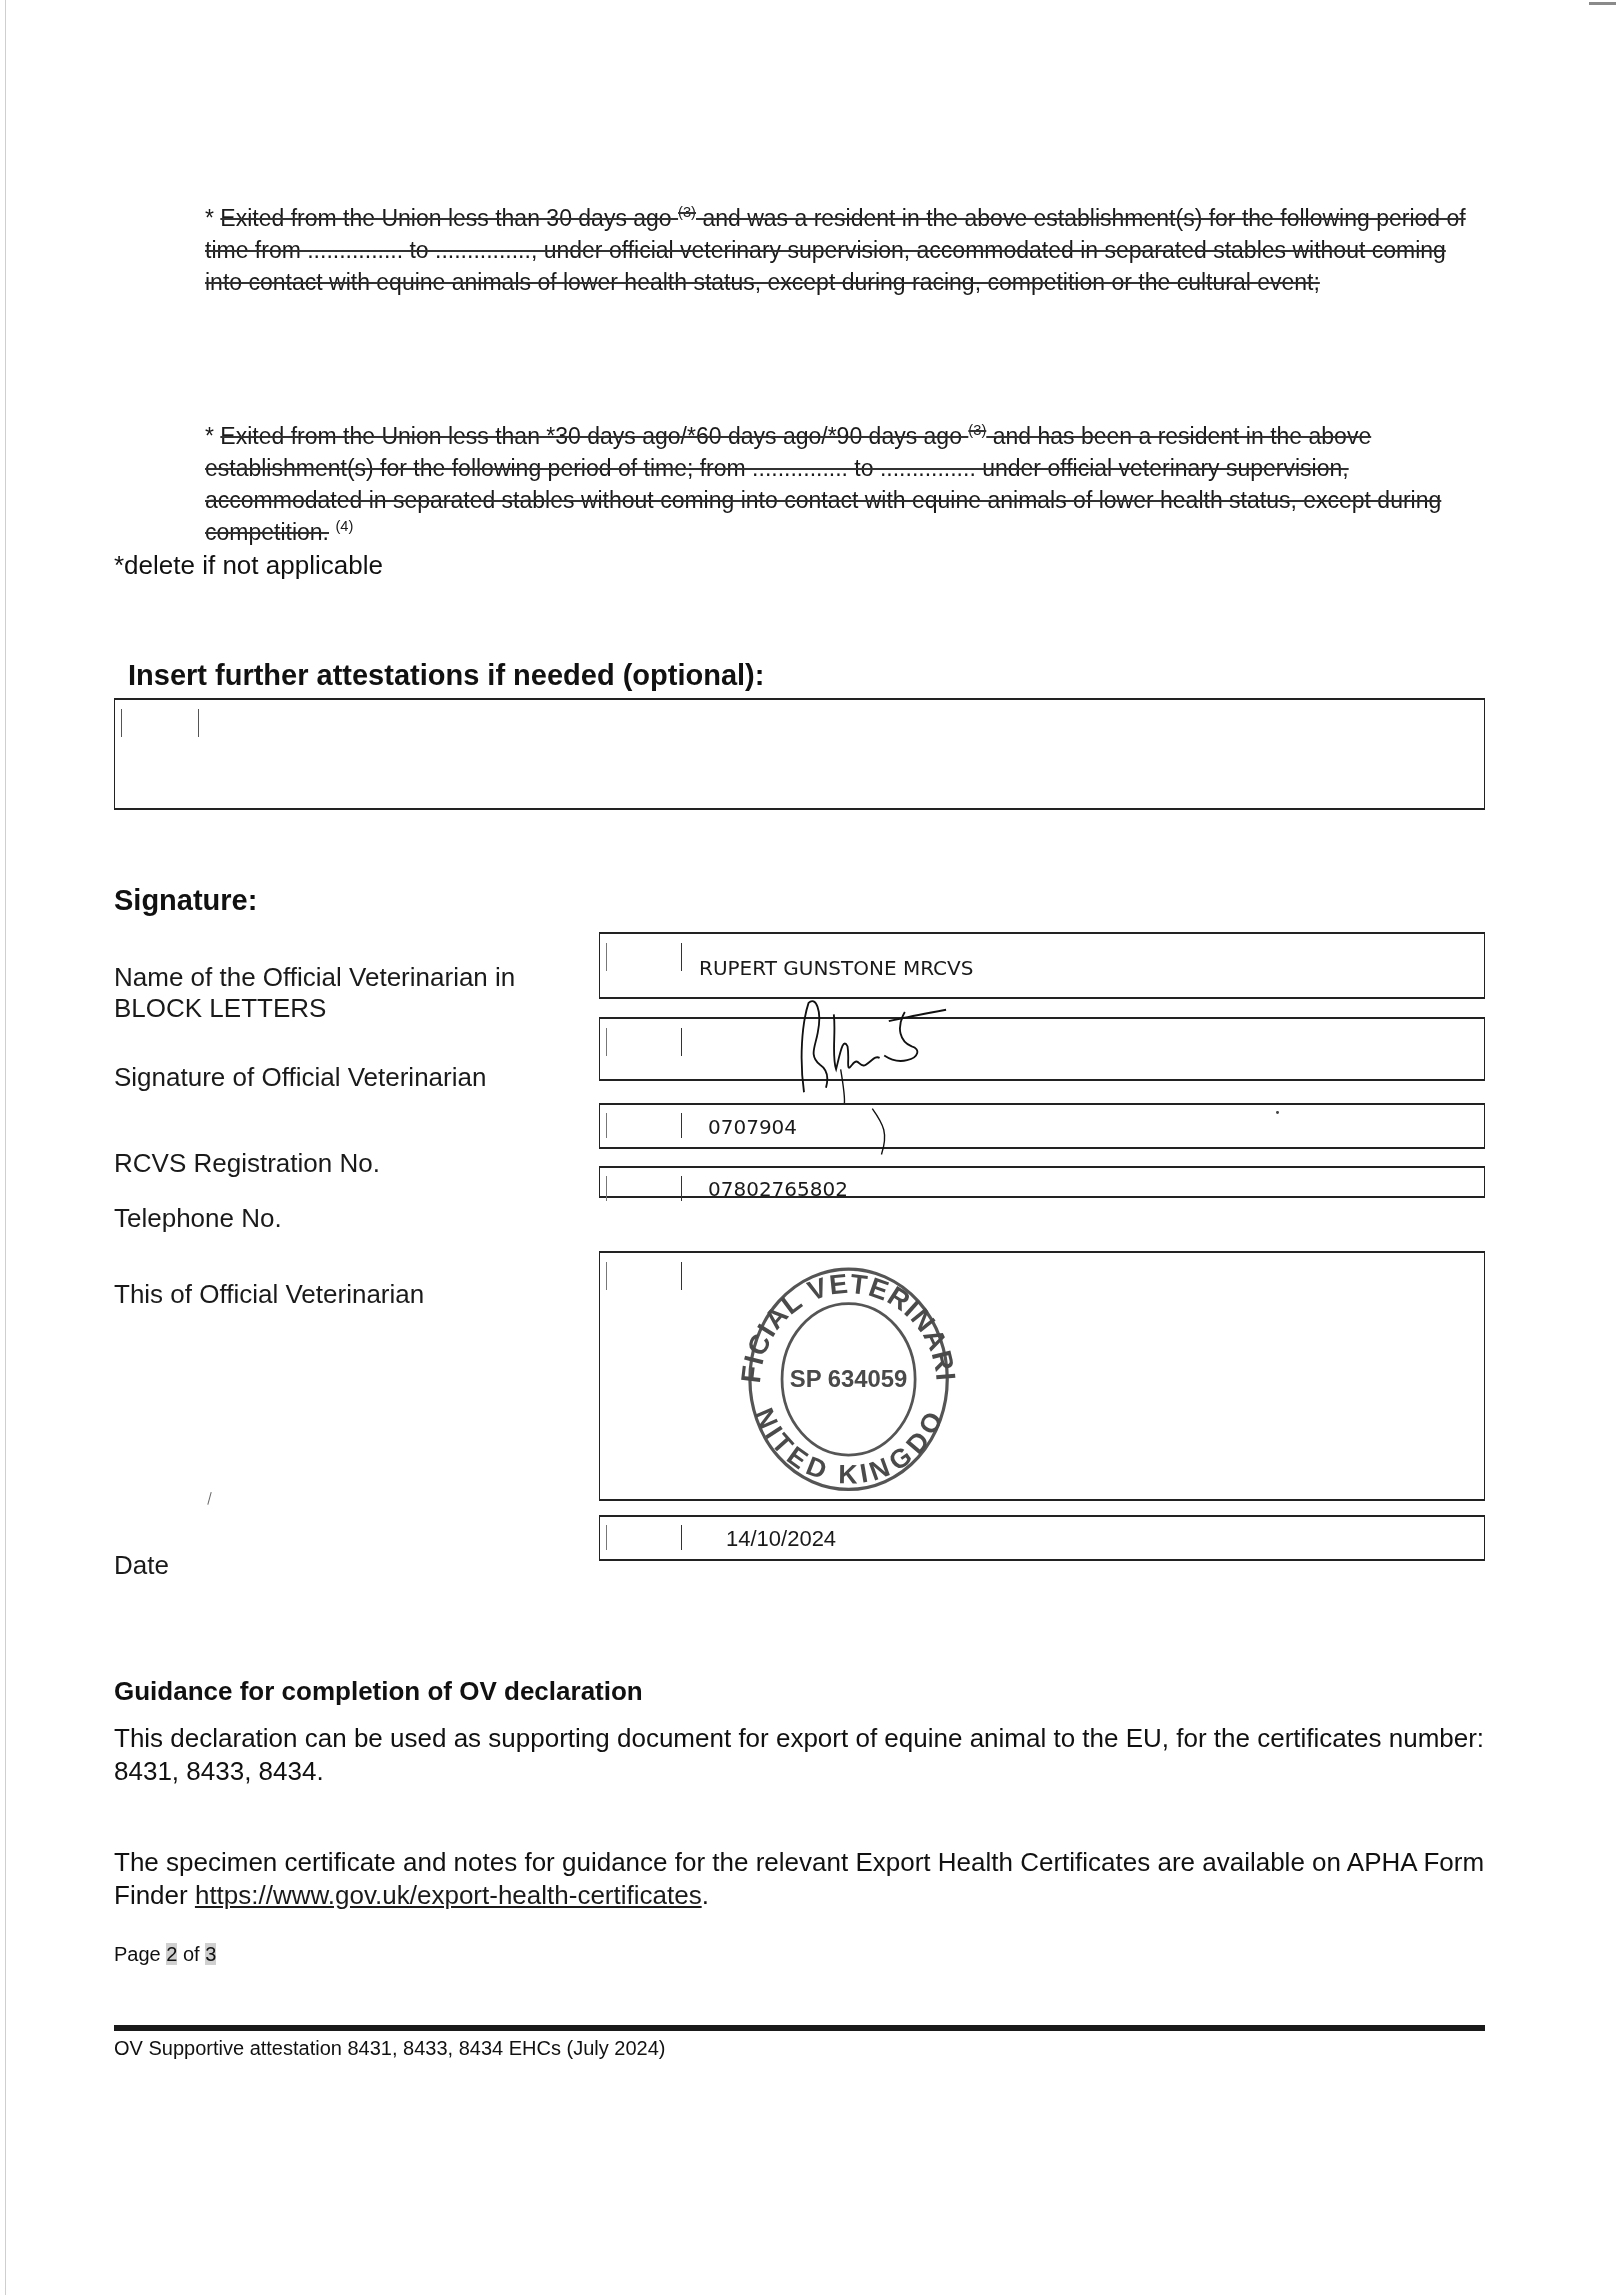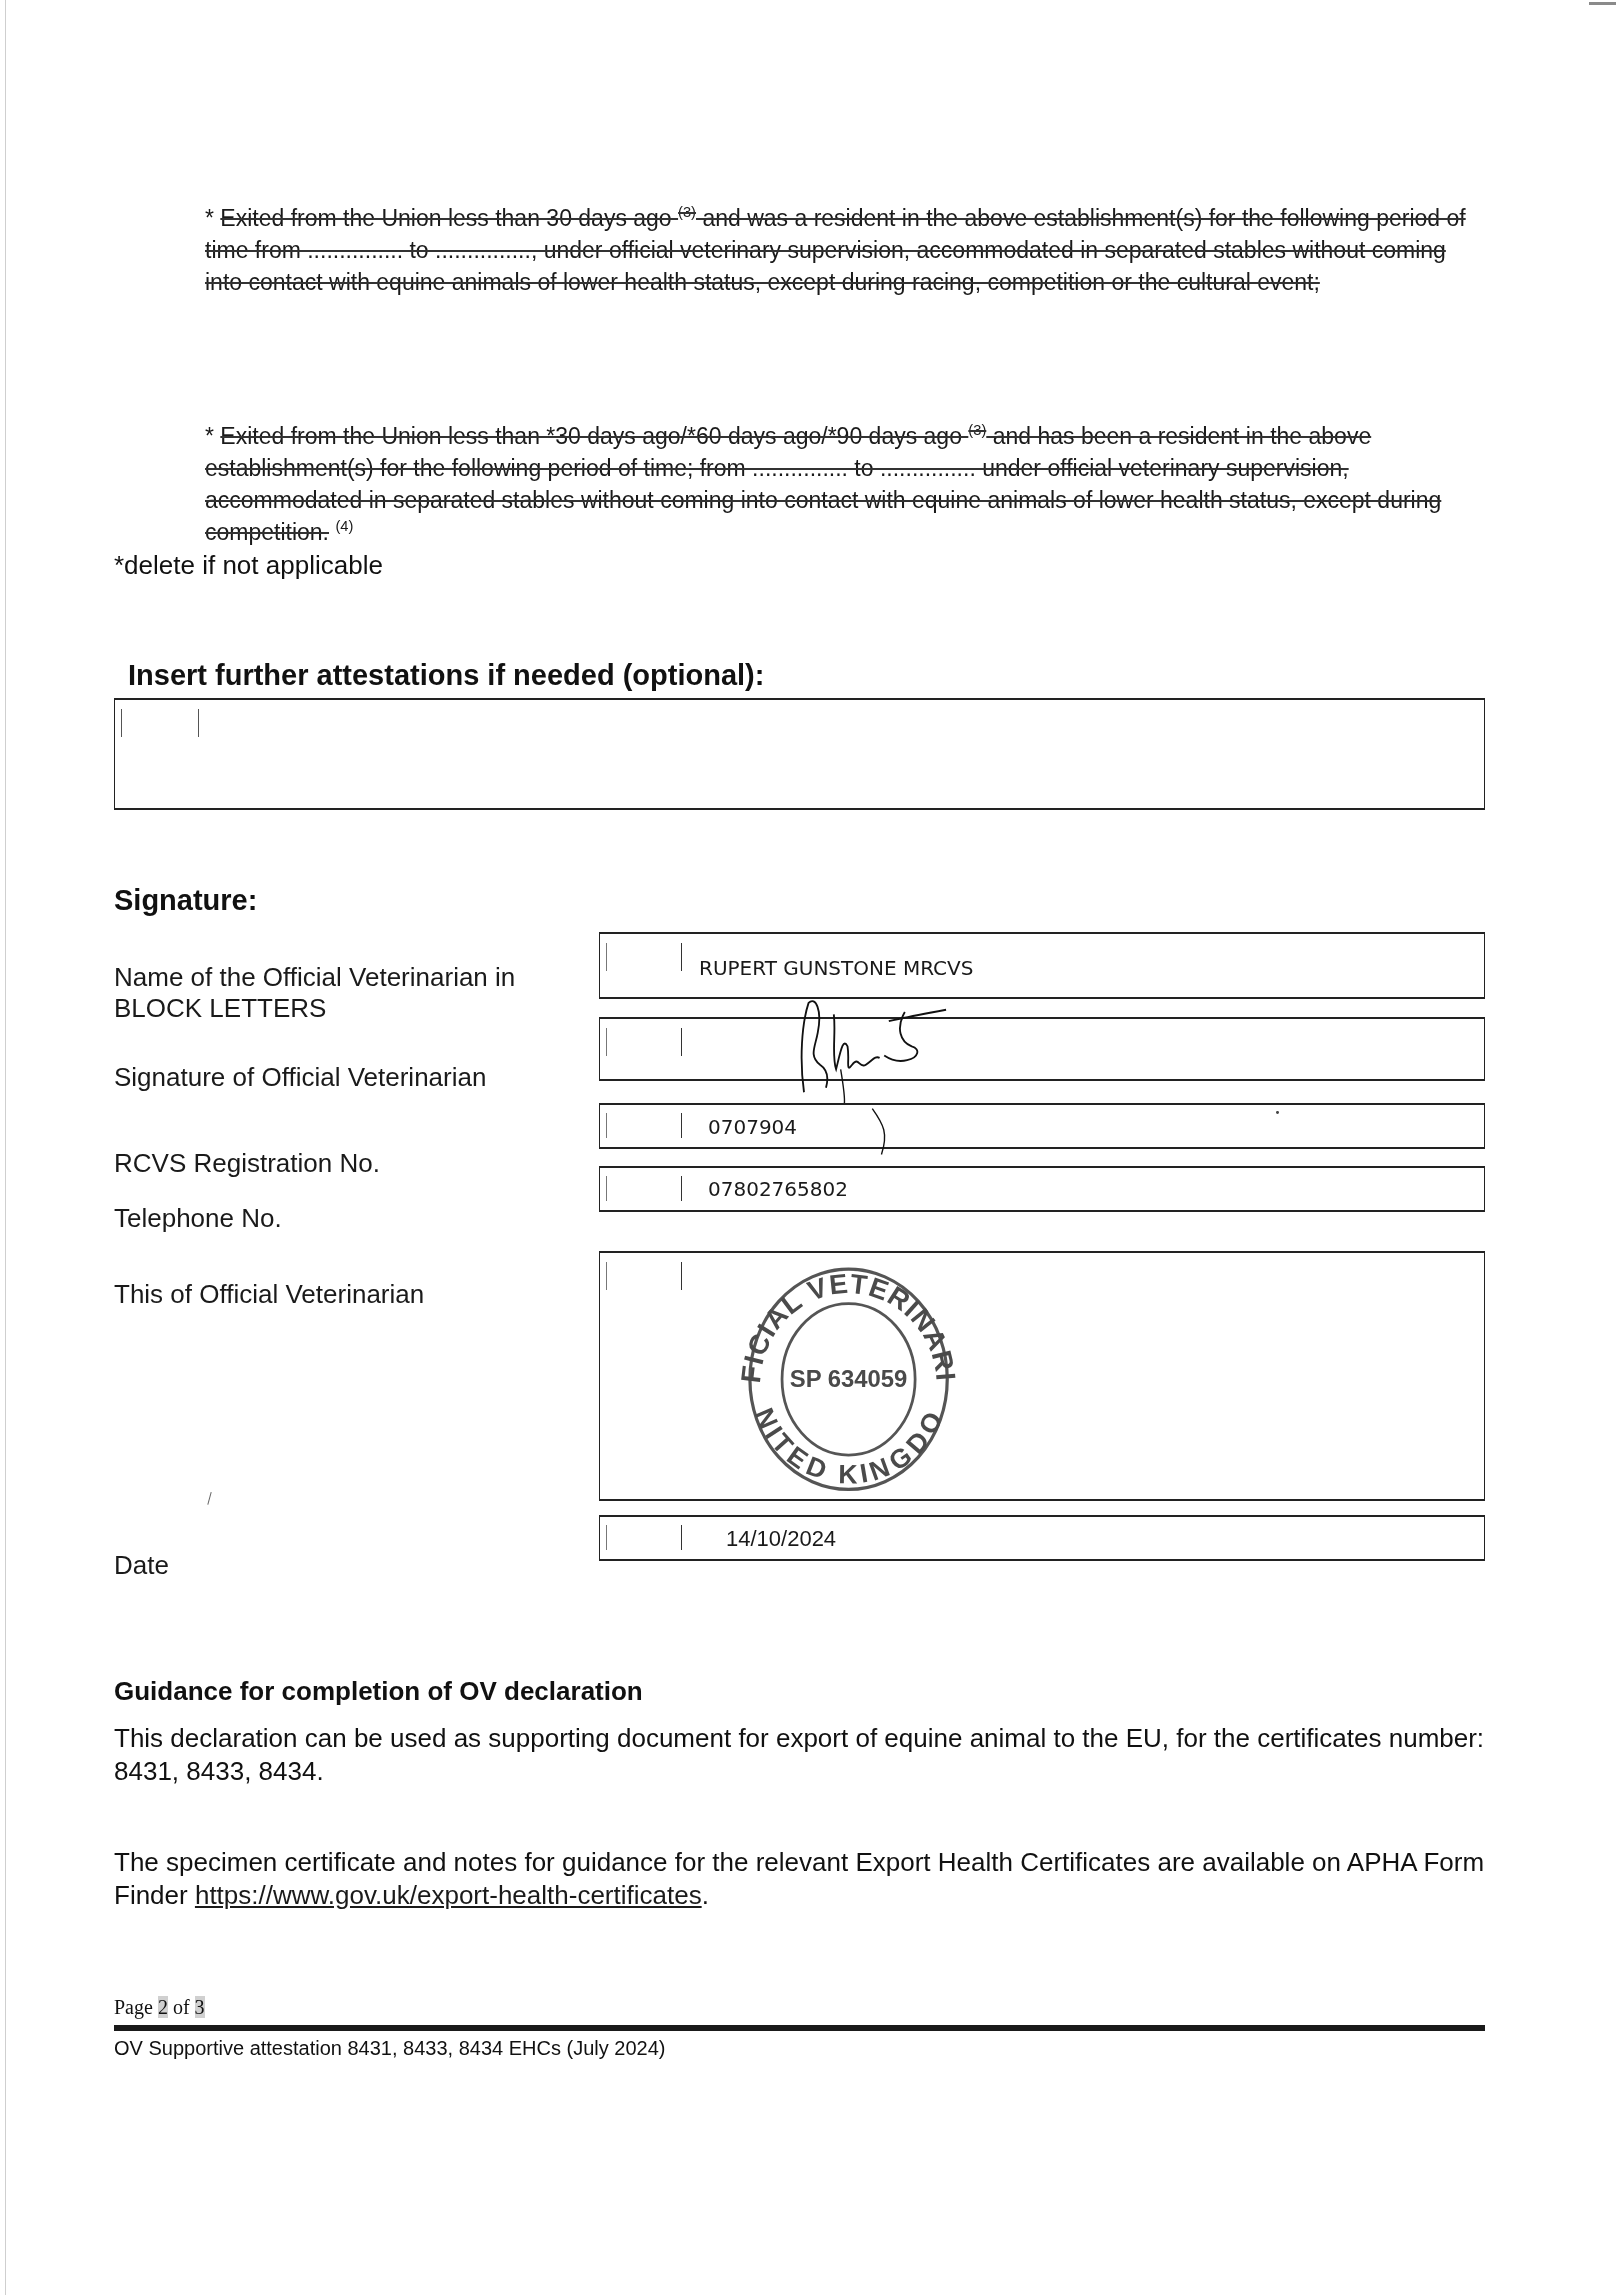--- a/index.html
+++ b/index.html
@@ -126,21 +126,21 @@
 <div class="field" style="top:1103px;height:46px;padding-left:32px;">
   <div class="bar1" style="height:25px;top:8.3px;"></div>
   <div class="bar2" style="height:25px;top:8.3px;"></div>
   <span class="field-value" style="top:10px;left:108px;">0707904</span>
 </div>
 <svg style="position:absolute;left:870px;top:1106px;" width="27.5" height="51" viewBox="0 0 60 110">
   <path d="M5 5 C30 40 40 60 25 105" fill="none" stroke="#111" stroke-width="3"></path>
 </svg>
 
 <div class="label" style="top:1175px;">Telephone No.</div>
-<div class="field" style="top:1166px;height:46px;">
+<div class="field" style="top:1166px;height:32px;">
   <div class="bar1" style="height:25px;top:8.3px;"></div>
   <div class="bar2" style="height:25px;top:8.3px;"></div>
   <span class="field-value" style="top:9.2px;left:108px;">07802765802</span>
 </div>
 
 <div class="label" style="top:1251px;">This of Official Veterinarian</div>
 <div class="field" style="top:1251px;height:250px;">
   <div class="bar1"></div>
   <div class="bar2"></div>
 </div>
@@ -170,16 +170,16 @@
 </div>
 
 <div class="guidance-title">Guidance for completion of OV declaration</div>
 <div class="guidance-para" style="top:1722px;">This declaration can be used as supporting document for export of equine animal to the EU, for the certificates number: 8431, 8433, 8434.</div>
 <div class="guidance-para" style="top:1846px;">
   <span>The specimen certificate and notes for guidance for the relevant Export Health Certificates are available on APHA Form Finder </span><a class="link">https://www.gov.uk/export-health-certificates</a><span>.</span>
 </div>
 
 <div class="footer-rule"></div>
 <div class="footer-text" style="top:2035px;">OV Supportive attestation 8431, 8433, 8434 EHCs (July 2024)</div>
-<div class="footer-text" style="top:1994px;font-family:Liberation Serif, serif;">
+<div class="footer-text" style="top:1941px;">
   <span>Page </span><span class="hl">2</span><span> of </span><span class="hl">3</span>
 </div>
 
 
 </body></html>

